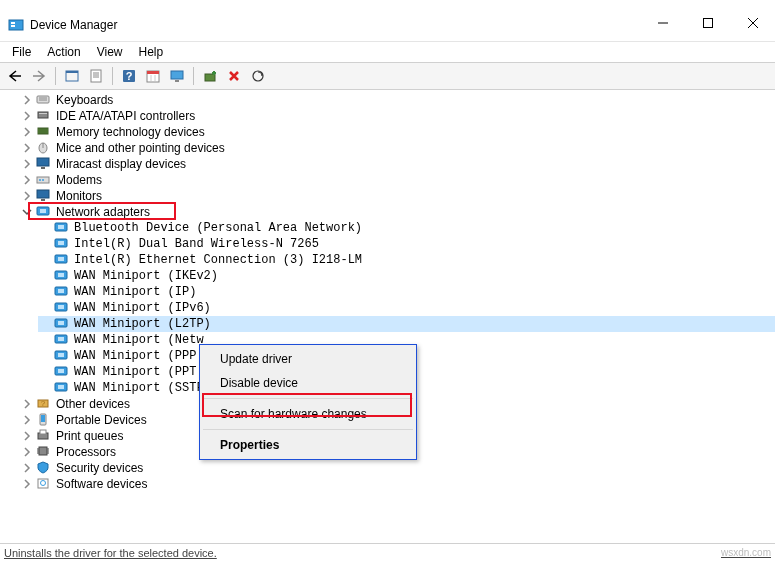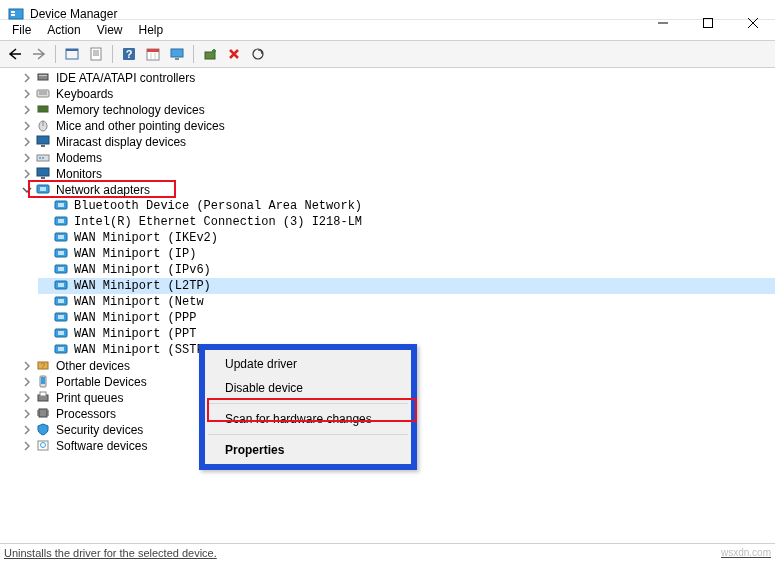--- a/index.html
+++ b/index.html
@@ -7,21 +7,21 @@
       font-family: "Segoe UI", Tahoma, sans-serif;
       font-size: 12px;
       background: #fff;
       width: 775px;
       height: 561px;
       overflow: hidden;
       position: relative;
     }
     
     .titlebar {
-      height: 20px;
+      height: 42px;
       display: flex;
       align-items: center;
       padding: 8px 0 0 8px;
       background: #fff;
       border-bottom: 1px solid #e5e5e5;
     }
     .titlebar .app-icon {
       width: 16px; height: 16px;
       margin-right: 6px;
       display: inline-flex; align-items: center; justify-content: center;
@@ -106,21 +106,21 @@
       position: absolute;
       pointer-events: none;
     }
     
     .context-menu {
       position: absolute;
       top: 344px;
       left: 199px;
       width: 218px;
       background: #f0f0f0;
-      border: 6px solid #1d4ed8;
+      border: 1px solid #1d4ed8;
       box-shadow: 2px 2px 4px rgba(0,0,0,0.25);
       padding: 2px;
       font-size: 12px;
       z-index: 100;
     }
     .context-menu .cm-item {
       padding: 5px 18px;
       cursor: pointer;
     }
     .context-menu .cm-item.highlighted {
@@ -370,37 +370,37 @@
 <div class="tree-container">
   <div class="tree" id="tree">
       <div class="node">
     <span class="expander">
           <svg width="10" height="10">
             <path d="M3 1 L7 5 L3 9" stroke="#888" fill="none" stroke-width="1.5"></path>
           </svg>
         </span>
     <span class="icon">
           <svg width="16" height="16">
+            <use href="#svg-dev-keyboard"></use>
+          </svg>
+        </span>
+    <span class="label-wrap">Keyboards</span>
+  </div>
+      <div class="node">
+    <span class="expander">
+          <svg width="10" height="10">
+            <path d="M3 1 L7 5 L3 9" stroke="#888" fill="none" stroke-width="1.5"></path>
+          </svg>
+        </span>
+    <span class="icon">
+          <svg width="16" height="16">
             <use href="#svg-dev-ide"></use>
           </svg>
         </span>
     <span class="label-wrap">IDE ATA/ATAPI controllers</span>
-  </div>
-      <div class="node">
-    <span class="expander">
-          <svg width="10" height="10">
-            <path d="M3 1 L7 5 L3 9" stroke="#888" fill="none" stroke-width="1.5"></path>
-          </svg>
-        </span>
-    <span class="icon">
-          <svg width="16" height="16">
-            <use href="#svg-dev-keyboard"></use>
-          </svg>
-        </span>
-    <span class="label-wrap">Keyboards</span>
   </div>
       <div class="node">
     <span class="expander">
           <svg width="10" height="10">
             <path d="M3 1 L7 5 L3 9" stroke="#888" fill="none" stroke-width="1.5"></path>
           </svg>
         </span>
     <span class="icon">
           <svg width="16" height="16">
             <use href="#svg-dev-memory"></use>
@@ -475,20 +475,29 @@
 </div>
       <div class="children">
         <div class="node">
     <span class="expander"></span>
     <span class="icon">
             <svg width="16" height="16">
               <use href="#svg-dev-network"></use>
             </svg>
           </span>
     <span class="label-wrap">Bluetooth Device (Personal Area Network)</span>
+  </div>
+        <div class="node">
+    <span class="expander"></span>
+    <span class="icon">
+            <svg width="16" height="16">
+              <use href="#svg-dev-network"></use>
+            </svg>
+          </span>
+    <span class="label-wrap">Intel(R) Dual Band Wireless-N 7265</span>
   </div>
         <div class="node">
     <span class="expander"></span>
     <span class="icon">
             <svg width="16" height="16">
               <use href="#svg-dev-network"></use>
             </svg>
           </span>
     <span class="label-wrap">Intel(R) Ethernet Connection (3) I218-LM</span>
   </div>

